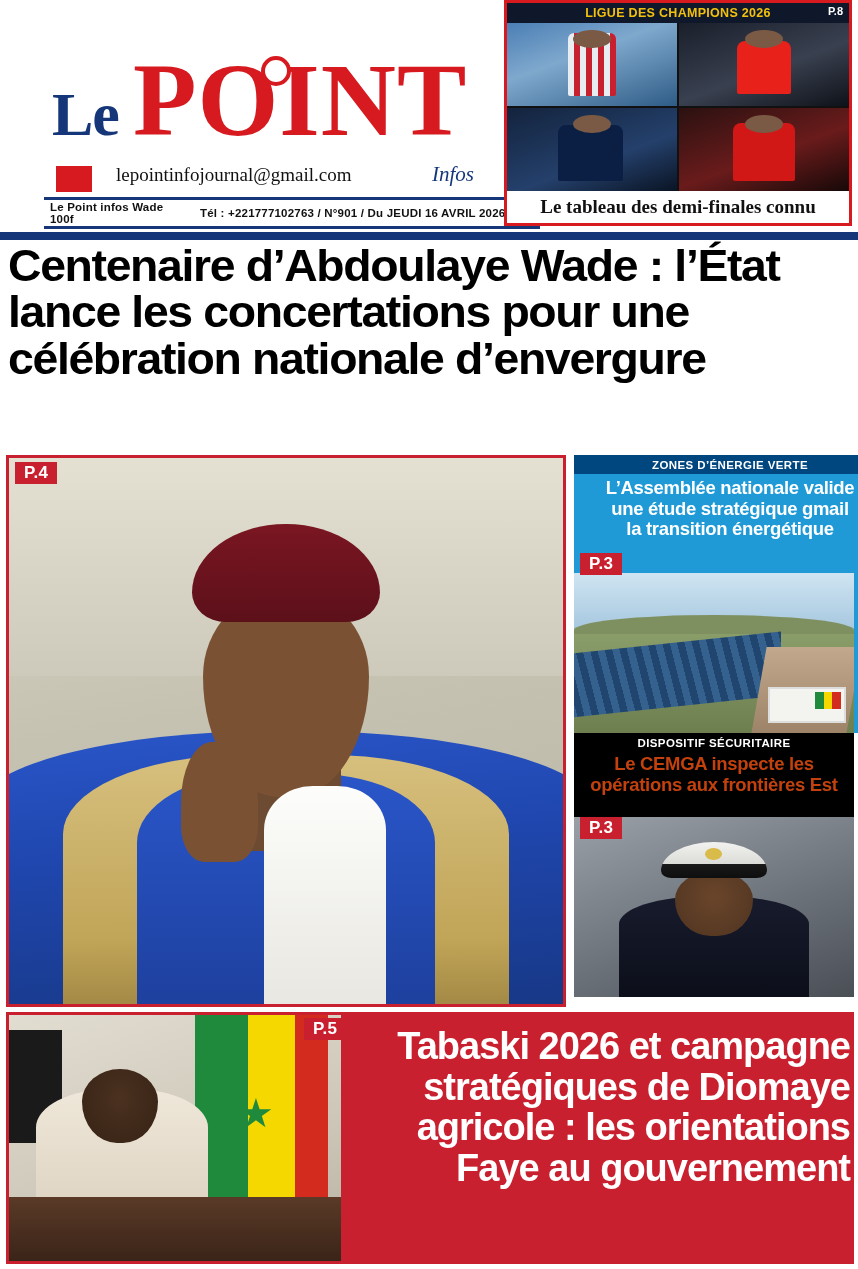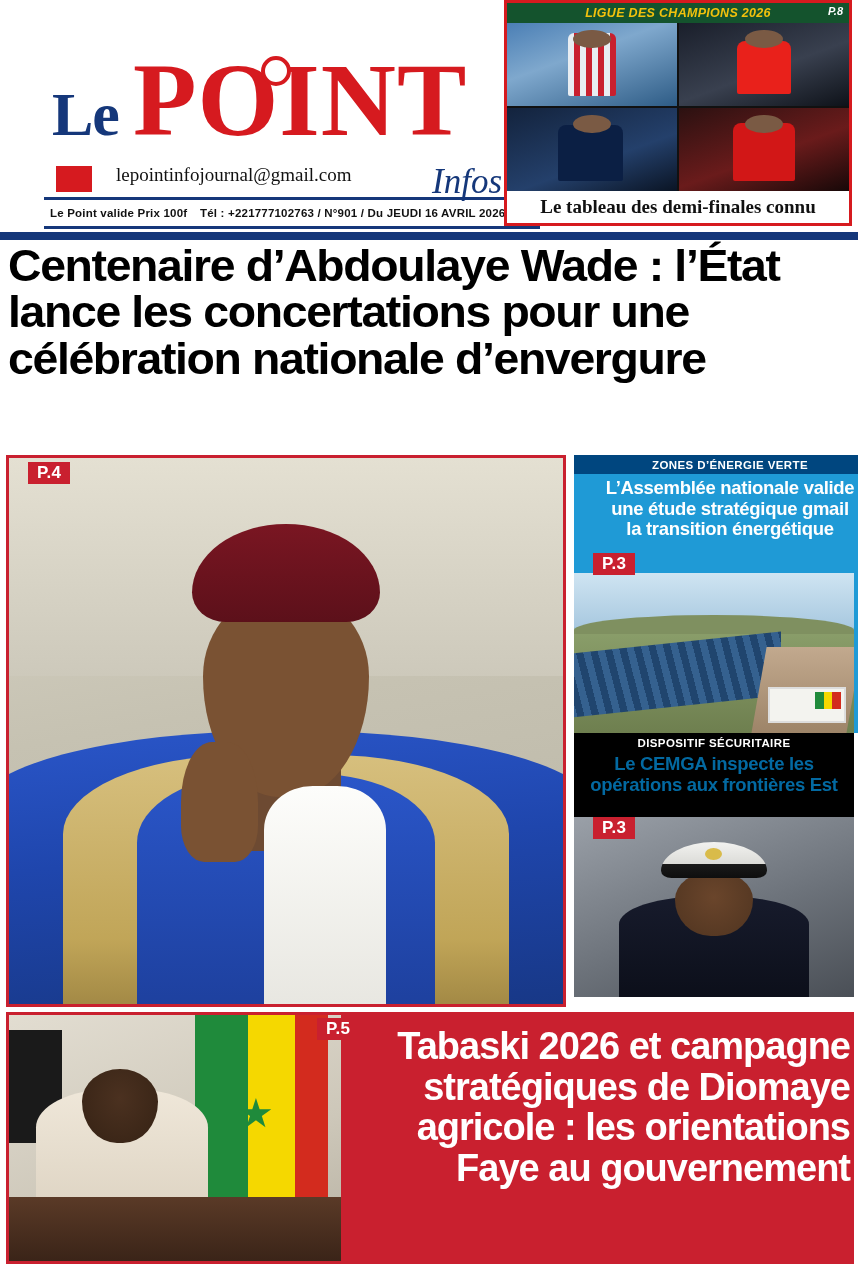--- a/index.html
+++ b/index.html
@@ -72,21 +72,21 @@
     font-family: "Liberation Serif", serif;
     font-size: 19px;
     color: #111;
   }
   .logo-infos {
     position: absolute;
     left: 388px;
     top: 162px;
     font-family: "Liberation Serif", serif;
     font-style: italic;
-    font-size: 35px;
+    font-size: 21px;
     color: #15377a;
   }
   .logo-square {
     position: absolute;
     left: 12px;
     top: 166px;
     width: 36px;
     height: 26px;
     background: #d61a1f;
   }
@@ -119,27 +119,26 @@
     right: 6px;
     top: 0;
     width: 348px;
     height: 226px;
     border: 3px solid #d61a1f;
     box-sizing: border-box;
     background: #000;
   }
   .champ-head {
     height: 20px;
-    background: #14532d;
+    background: #0f172a;
     color: #fff;
     display: flex;
     align-items: center;
     justify-content: center;
     position: relative;
-    font-style: italic;
   }
   .champ-head .t {
     font-size: 12.5px;
     font-weight: bold;
     color: #f2c10d;
     letter-spacing: 0.3px;
   }
   .champ-head .pg {
     position: absolute;
     right: 6px;
@@ -325,21 +324,20 @@
   }
   .page-badge {
     position: absolute;
     font-weight: bold;
     color: #fff;
     background: #c9202f;
     font-size: 17px;
     padding: 1px 9px;
     letter-spacing: 0.3px;
     z-index: 20;
-    margin-left: 13px;
   }
   .mp-badge { left: 6px; top: 4px; }
 
   
   .energy-box {
     position: absolute;
     left: 574px;
     top: 455px;
     width: 312px;
     height: 278px;
@@ -425,21 +423,21 @@
     color: #fff;
     font-size: 11.5px;
     font-weight: bold;
     display: flex;
     align-items: center;
     justify-content: center;
     letter-spacing: 0.4px;
   }
   .cemga-title {
     padding: 2px 4px 4px;
-    color: #0369a1;
+    color: #c2410c;
     font-weight: bold;
     font-size: 18.5px;
     line-height: 1.12;
     text-align: center;
     letter-spacing: -0.3px;
   }
   .cemga-photo {
     position: absolute;
     left: 0;
     bottom: 0;
@@ -559,21 +557,21 @@
       <span class="logo-point">
         <span>POINT</span>
         <span class="accent-ring"></span>
       </span>
     </div>
     <div class="logo-square"></div>
     <div class="logo-email">lepointinfojournal@gmail.com</div>
     <div class="logo-infos">Infos</div>
 
     <div class="info-bar">
-      <span class="left">Le Point valide Prix 100f</span>
+      <span class="left">Le Point infos Wade 100f</span>
       <span class="right">Tél : +221777102763 / N°901 / Du JEUDI 16 AVRIL 2026</span>
     </div>
   </div>
 
   <div class="champ-box">
     <div class="champ-head">
       <span class="t">LIGUE DES CHAMPIONS 2026</span>
       <span class="pg">P.8</span>
     </div>
     <div class="champ-photos">

